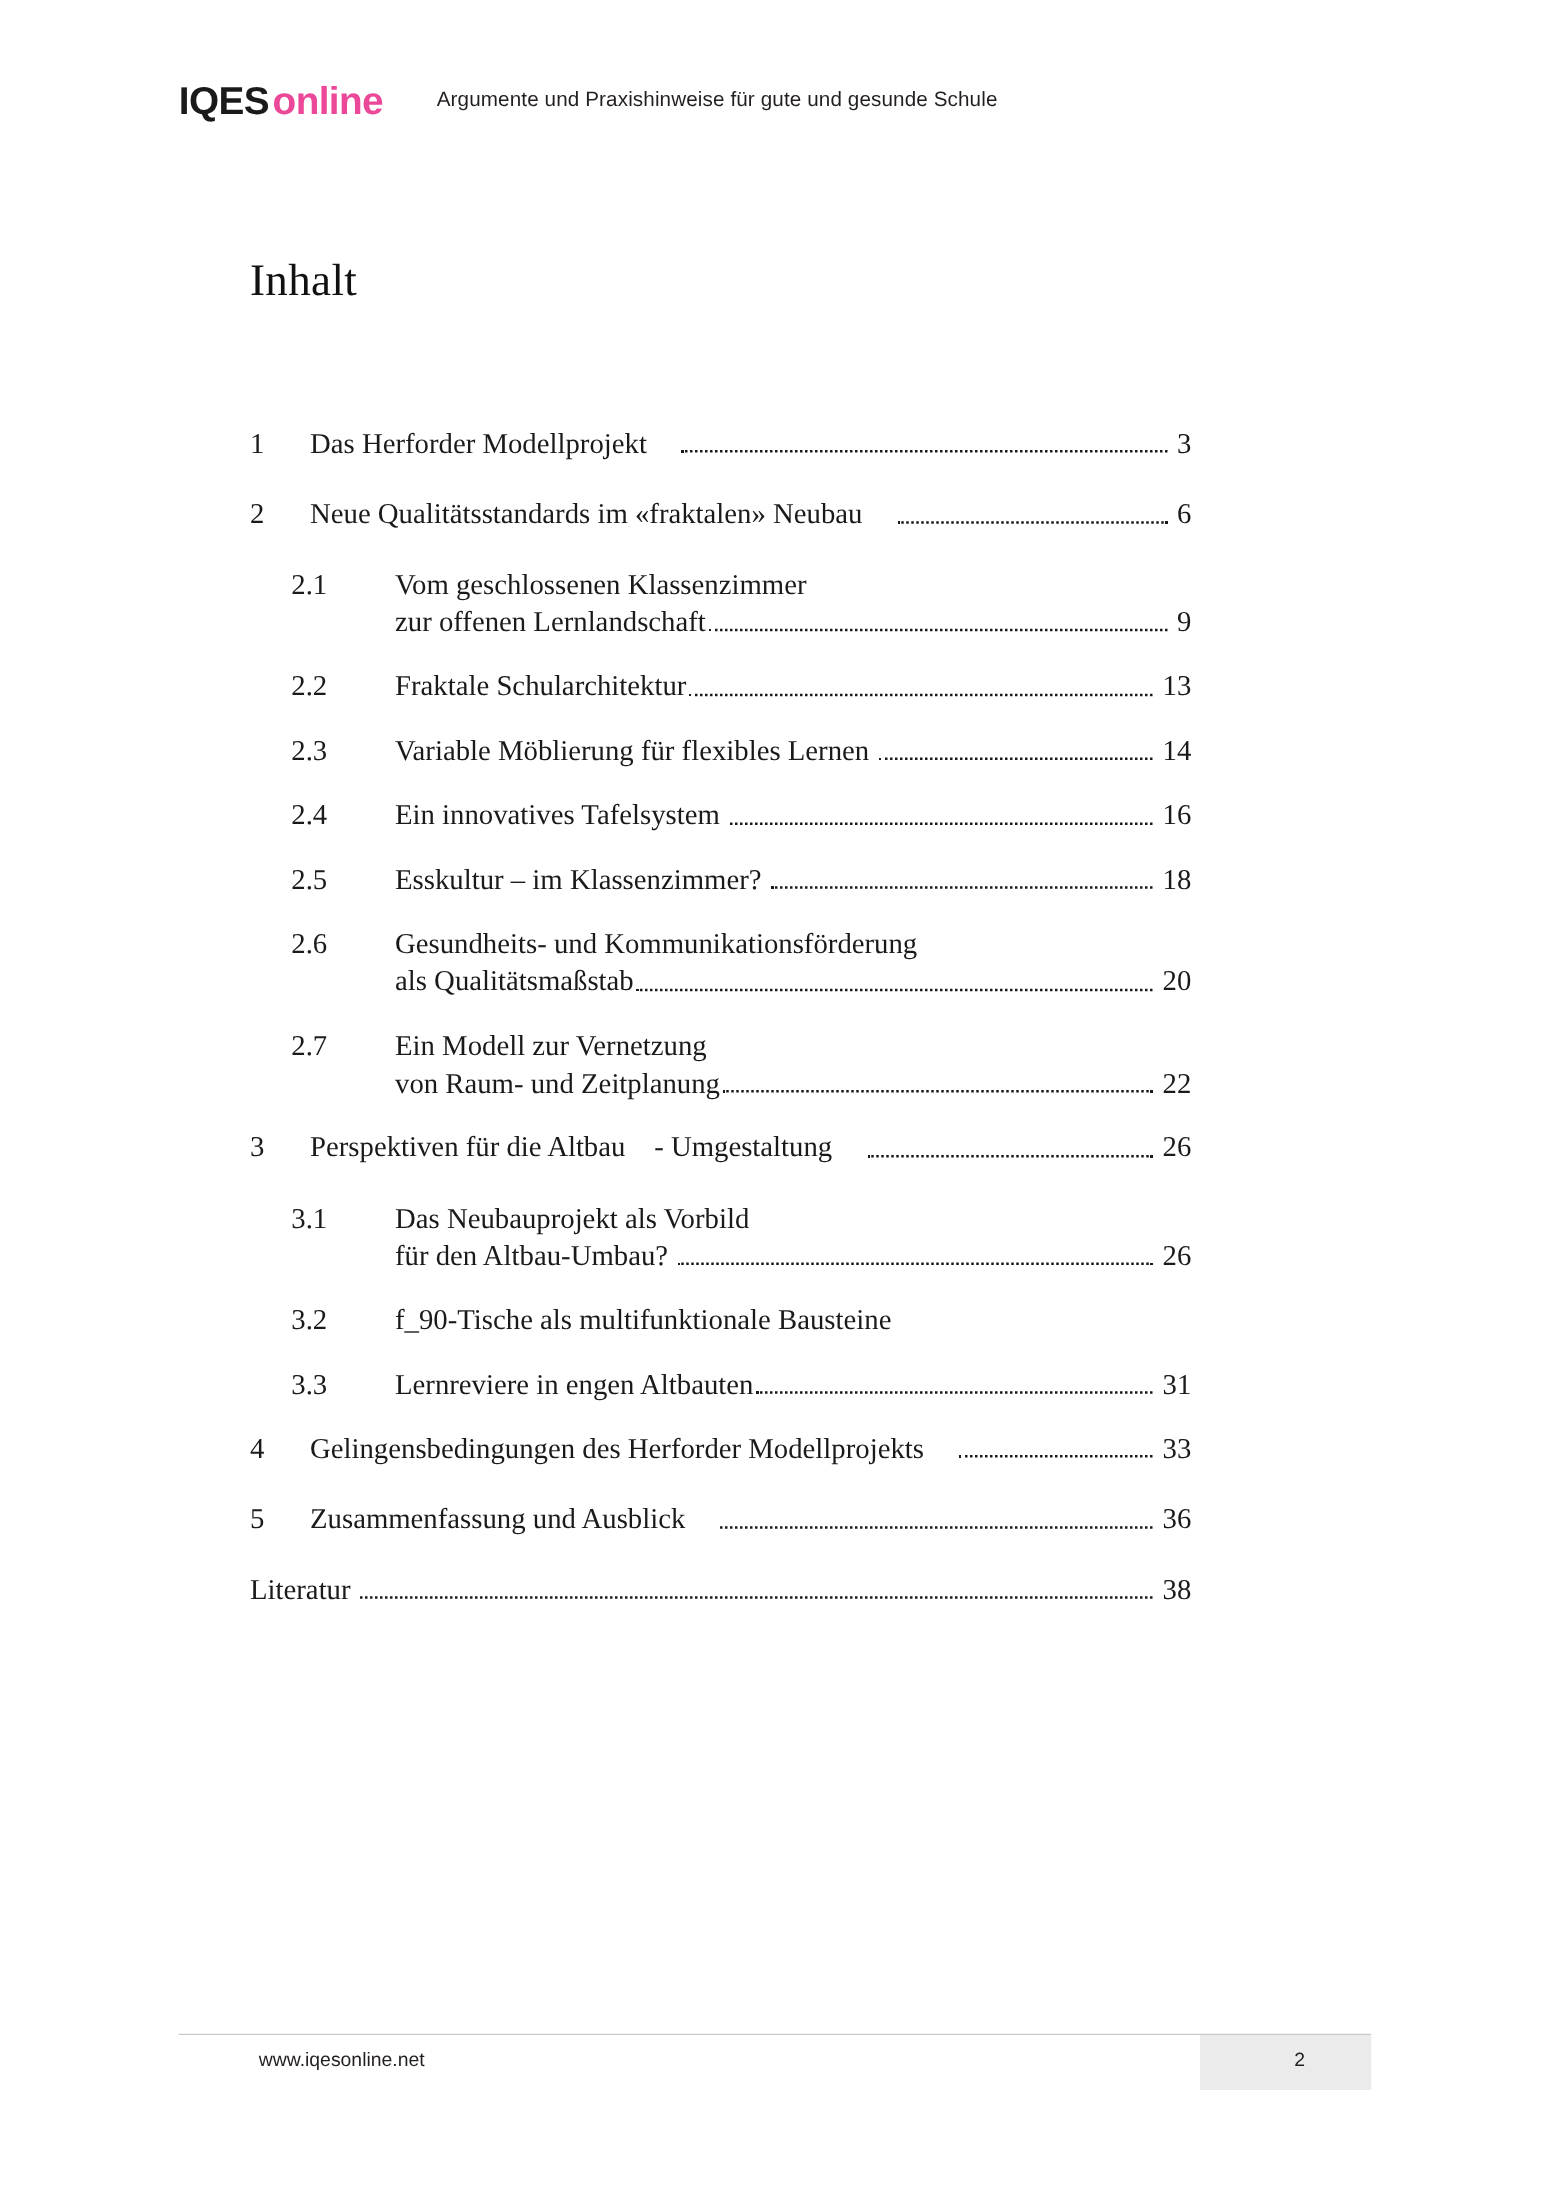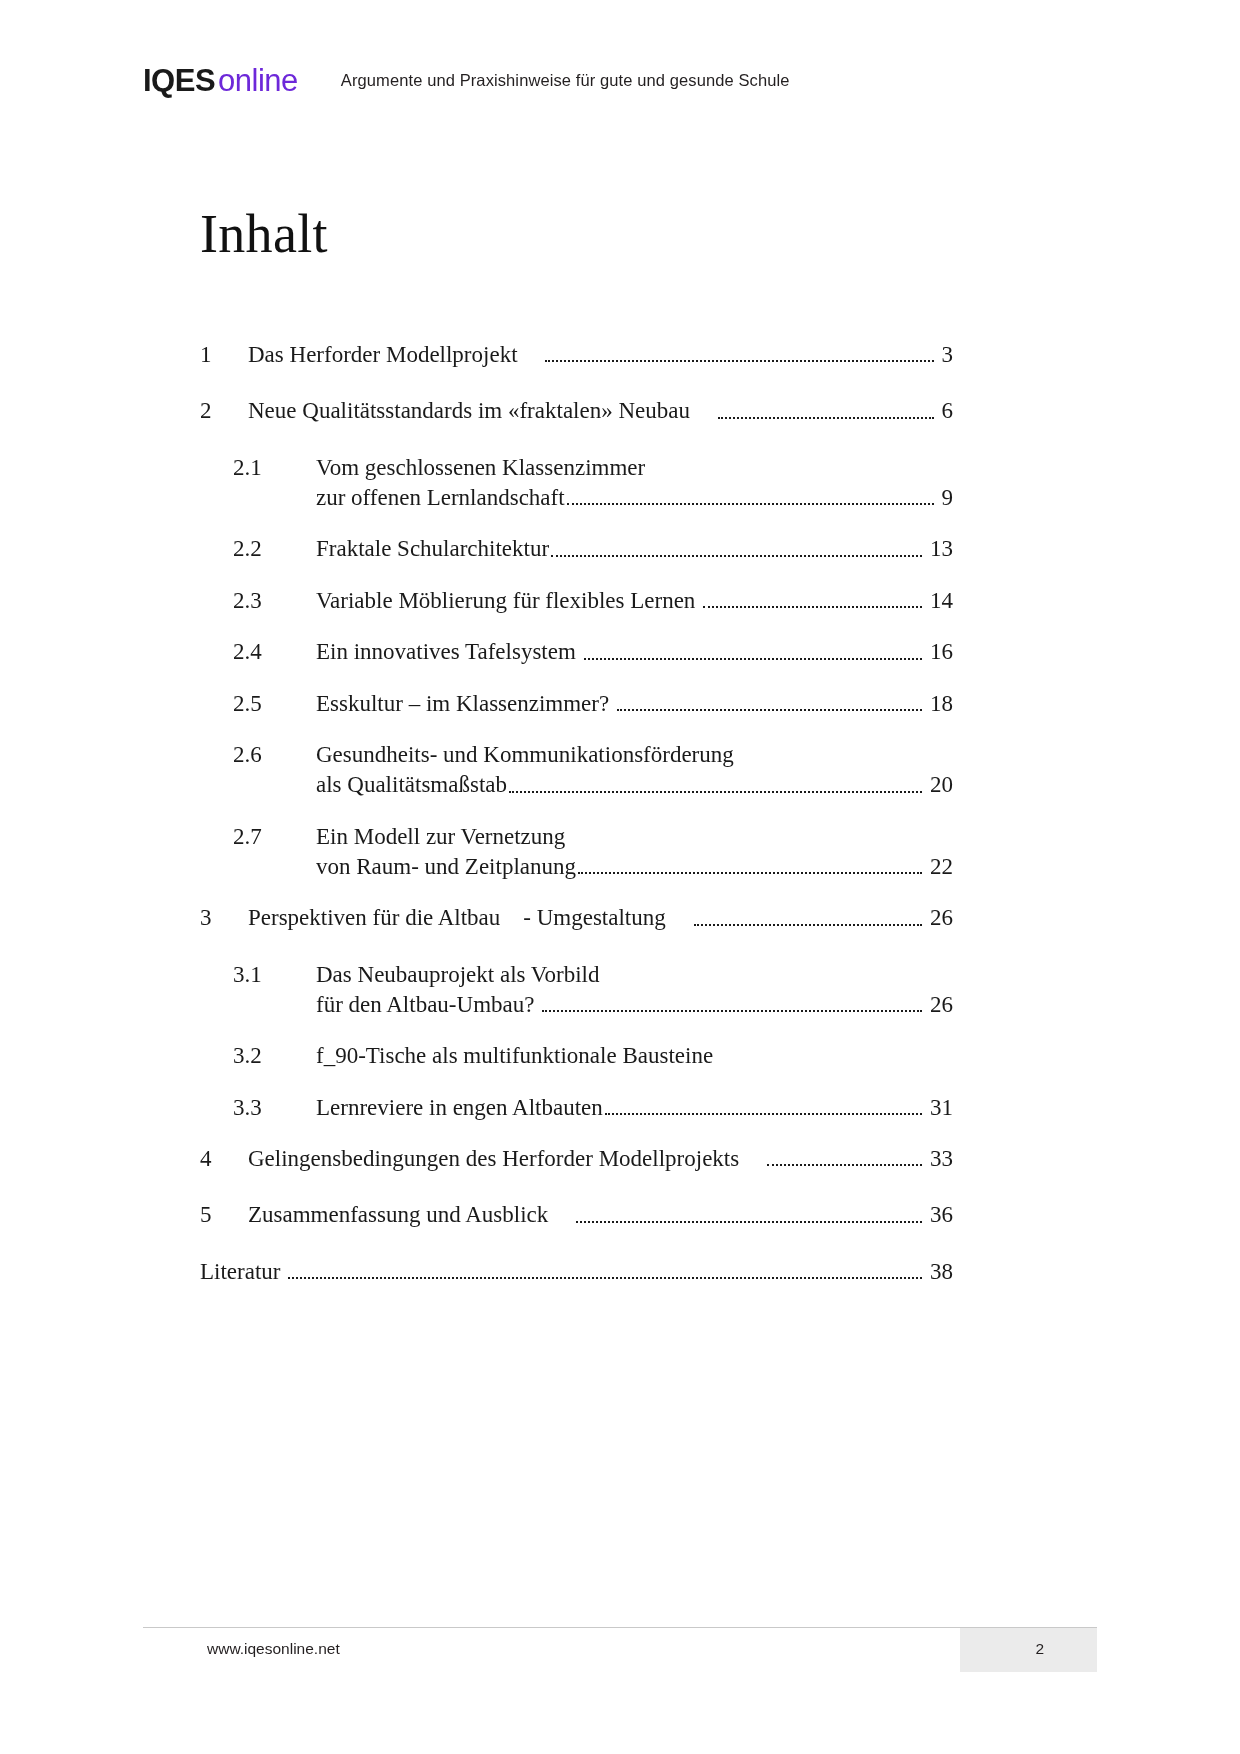--- a/index.html
+++ b/index.html
@@ -38,40 +38,40 @@
     font-size: 31px;
     letter-spacing: -0.5px;
     white-space: nowrap;
     line-height: 1;
   }
   .logo .iqes {
     color: #1a1a1a;
     font-weight: 600;
   }
   .logo .online {
-    color: #6d28d9;
-    font-weight: 400;
+    color: #ec4899;
+    font-weight: 700;
     margin-left: 3px;
   }
   .header-title {
     margin-left: 43px;
     font-size: 16.5px;
     color: #231f20;
     font-weight: 400;
     letter-spacing: 0.1px;
     white-space: nowrap;
   }
 
   
   .doc-title {
     position: absolute;
     top: 203px;
     left: 200px;
     font-family: "Liberation Serif", serif;
-    font-size: 54px;
+    font-size: 36px;
     color: #111111;
     font-weight: 400;
     letter-spacing: 0.3px;
   }
 
   
   .toc {
     position: absolute;
     top: 340px;
     left: 200px;

